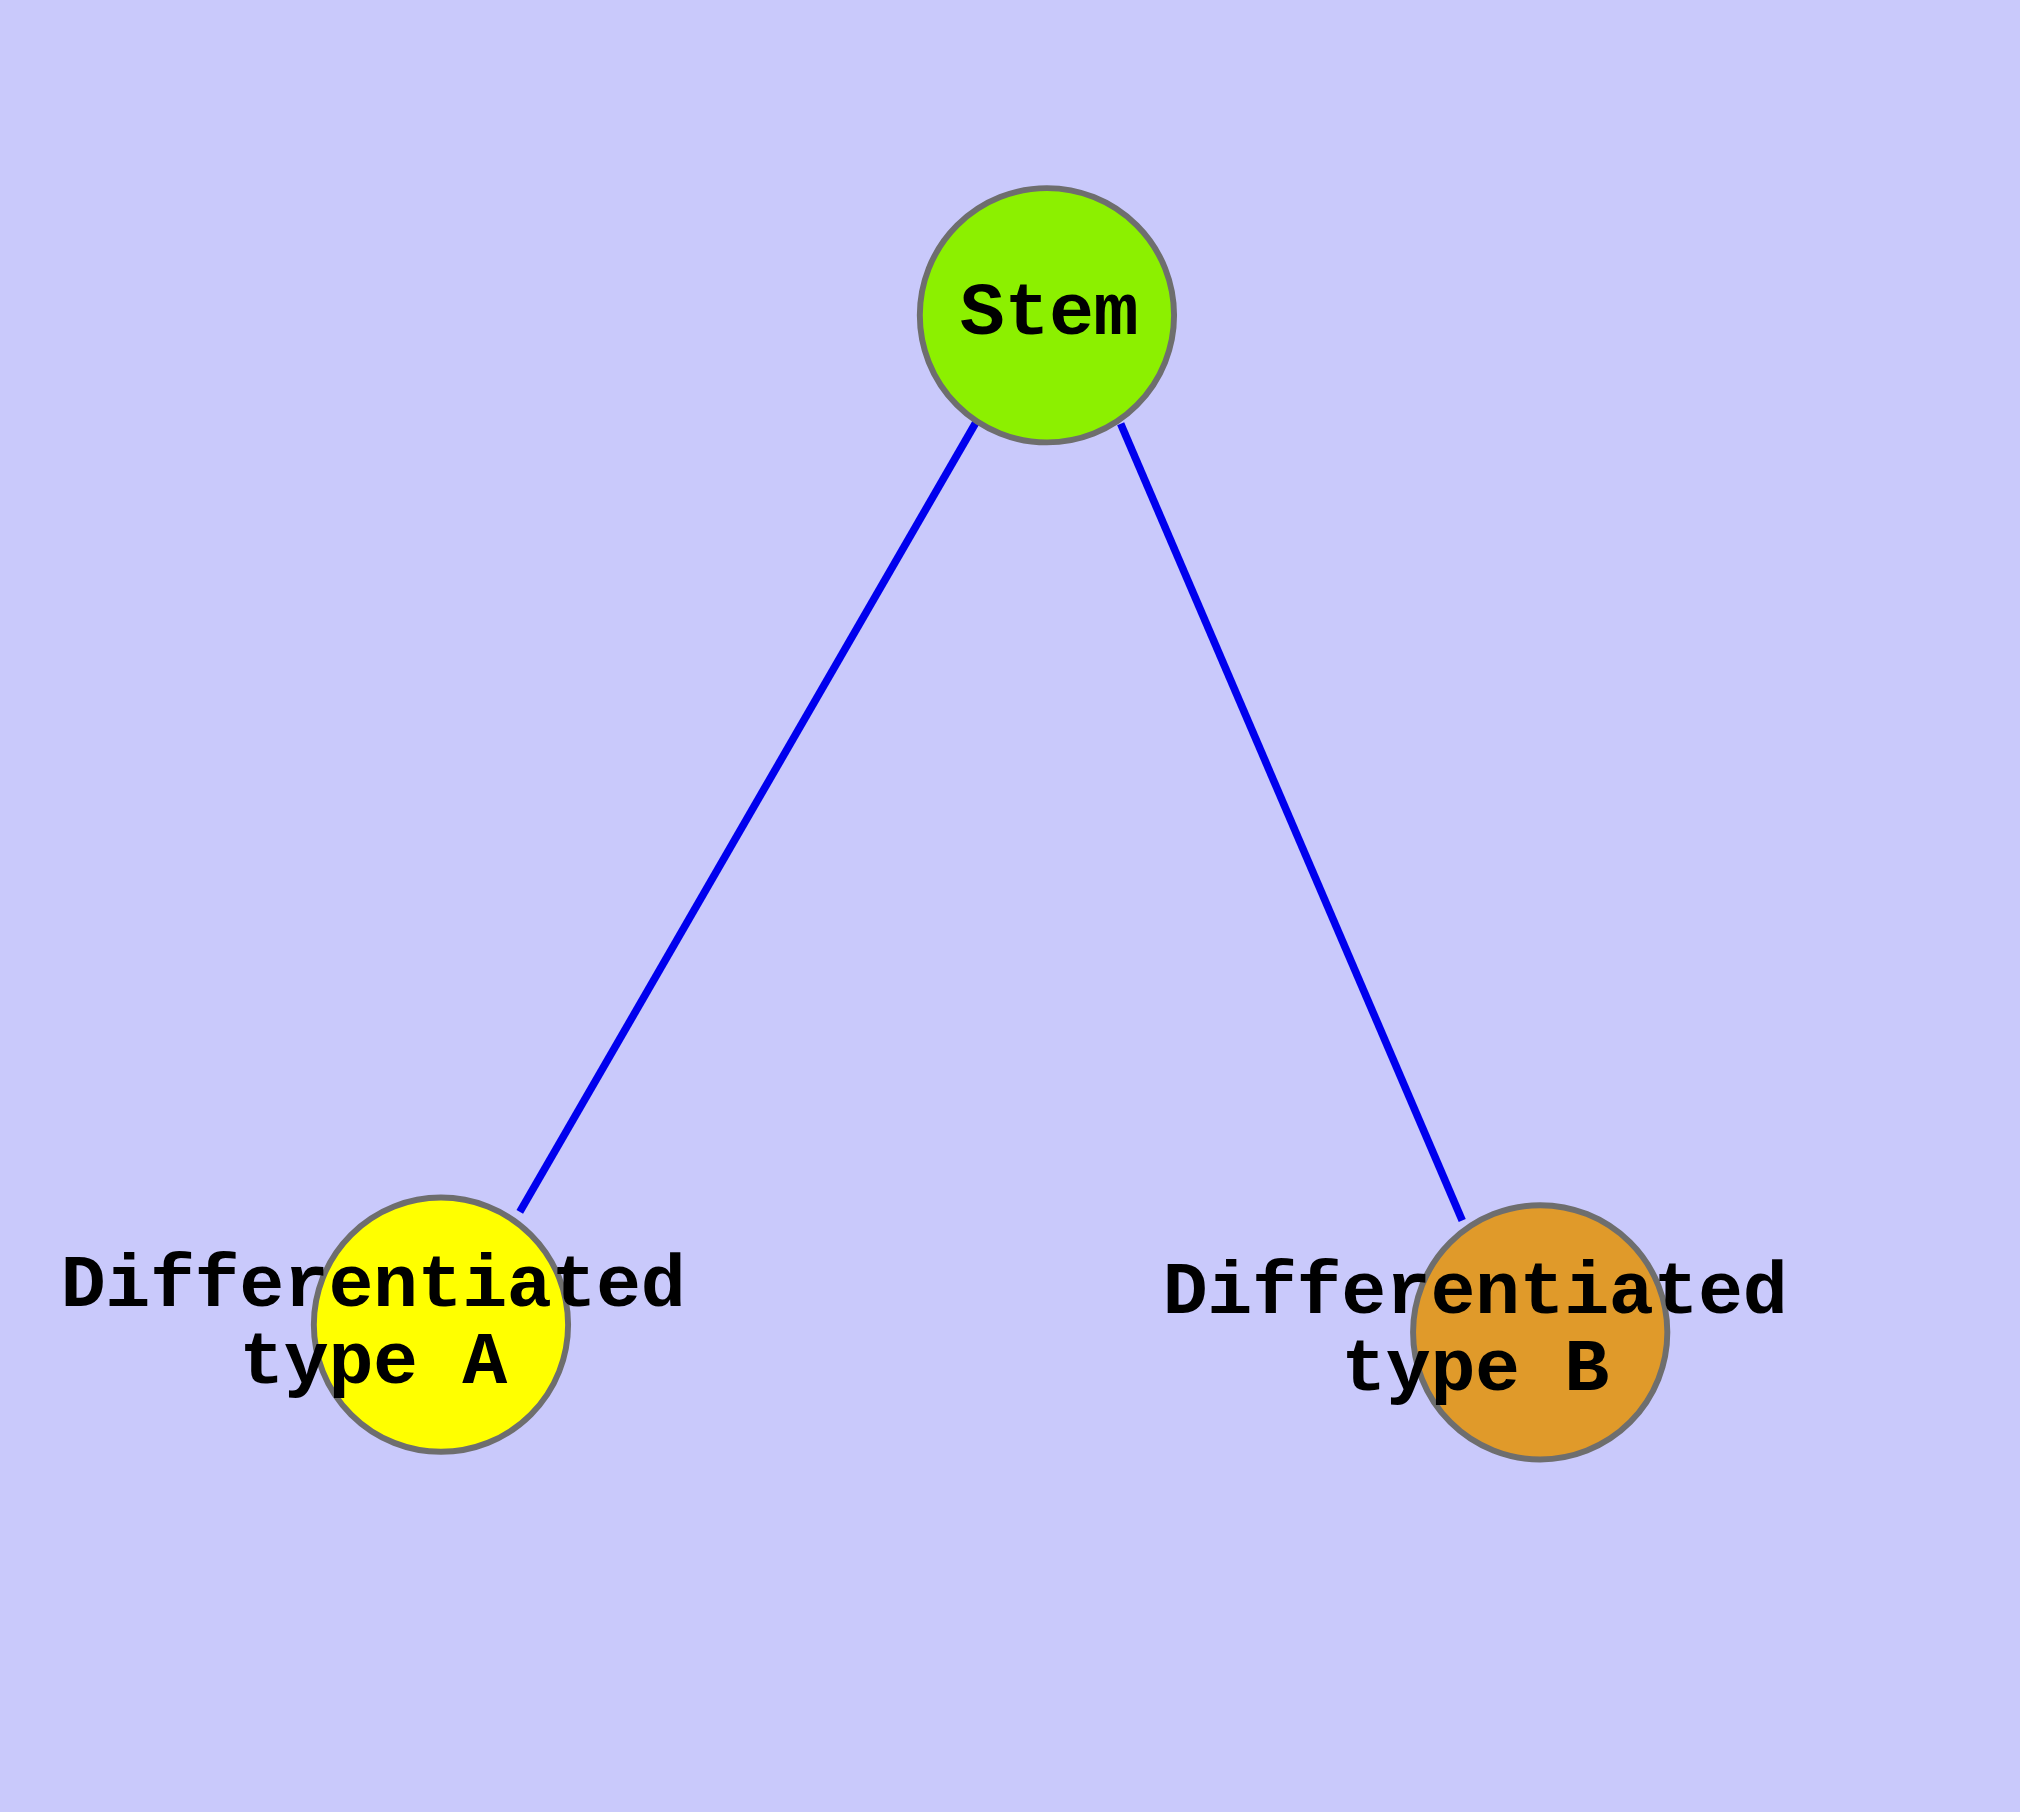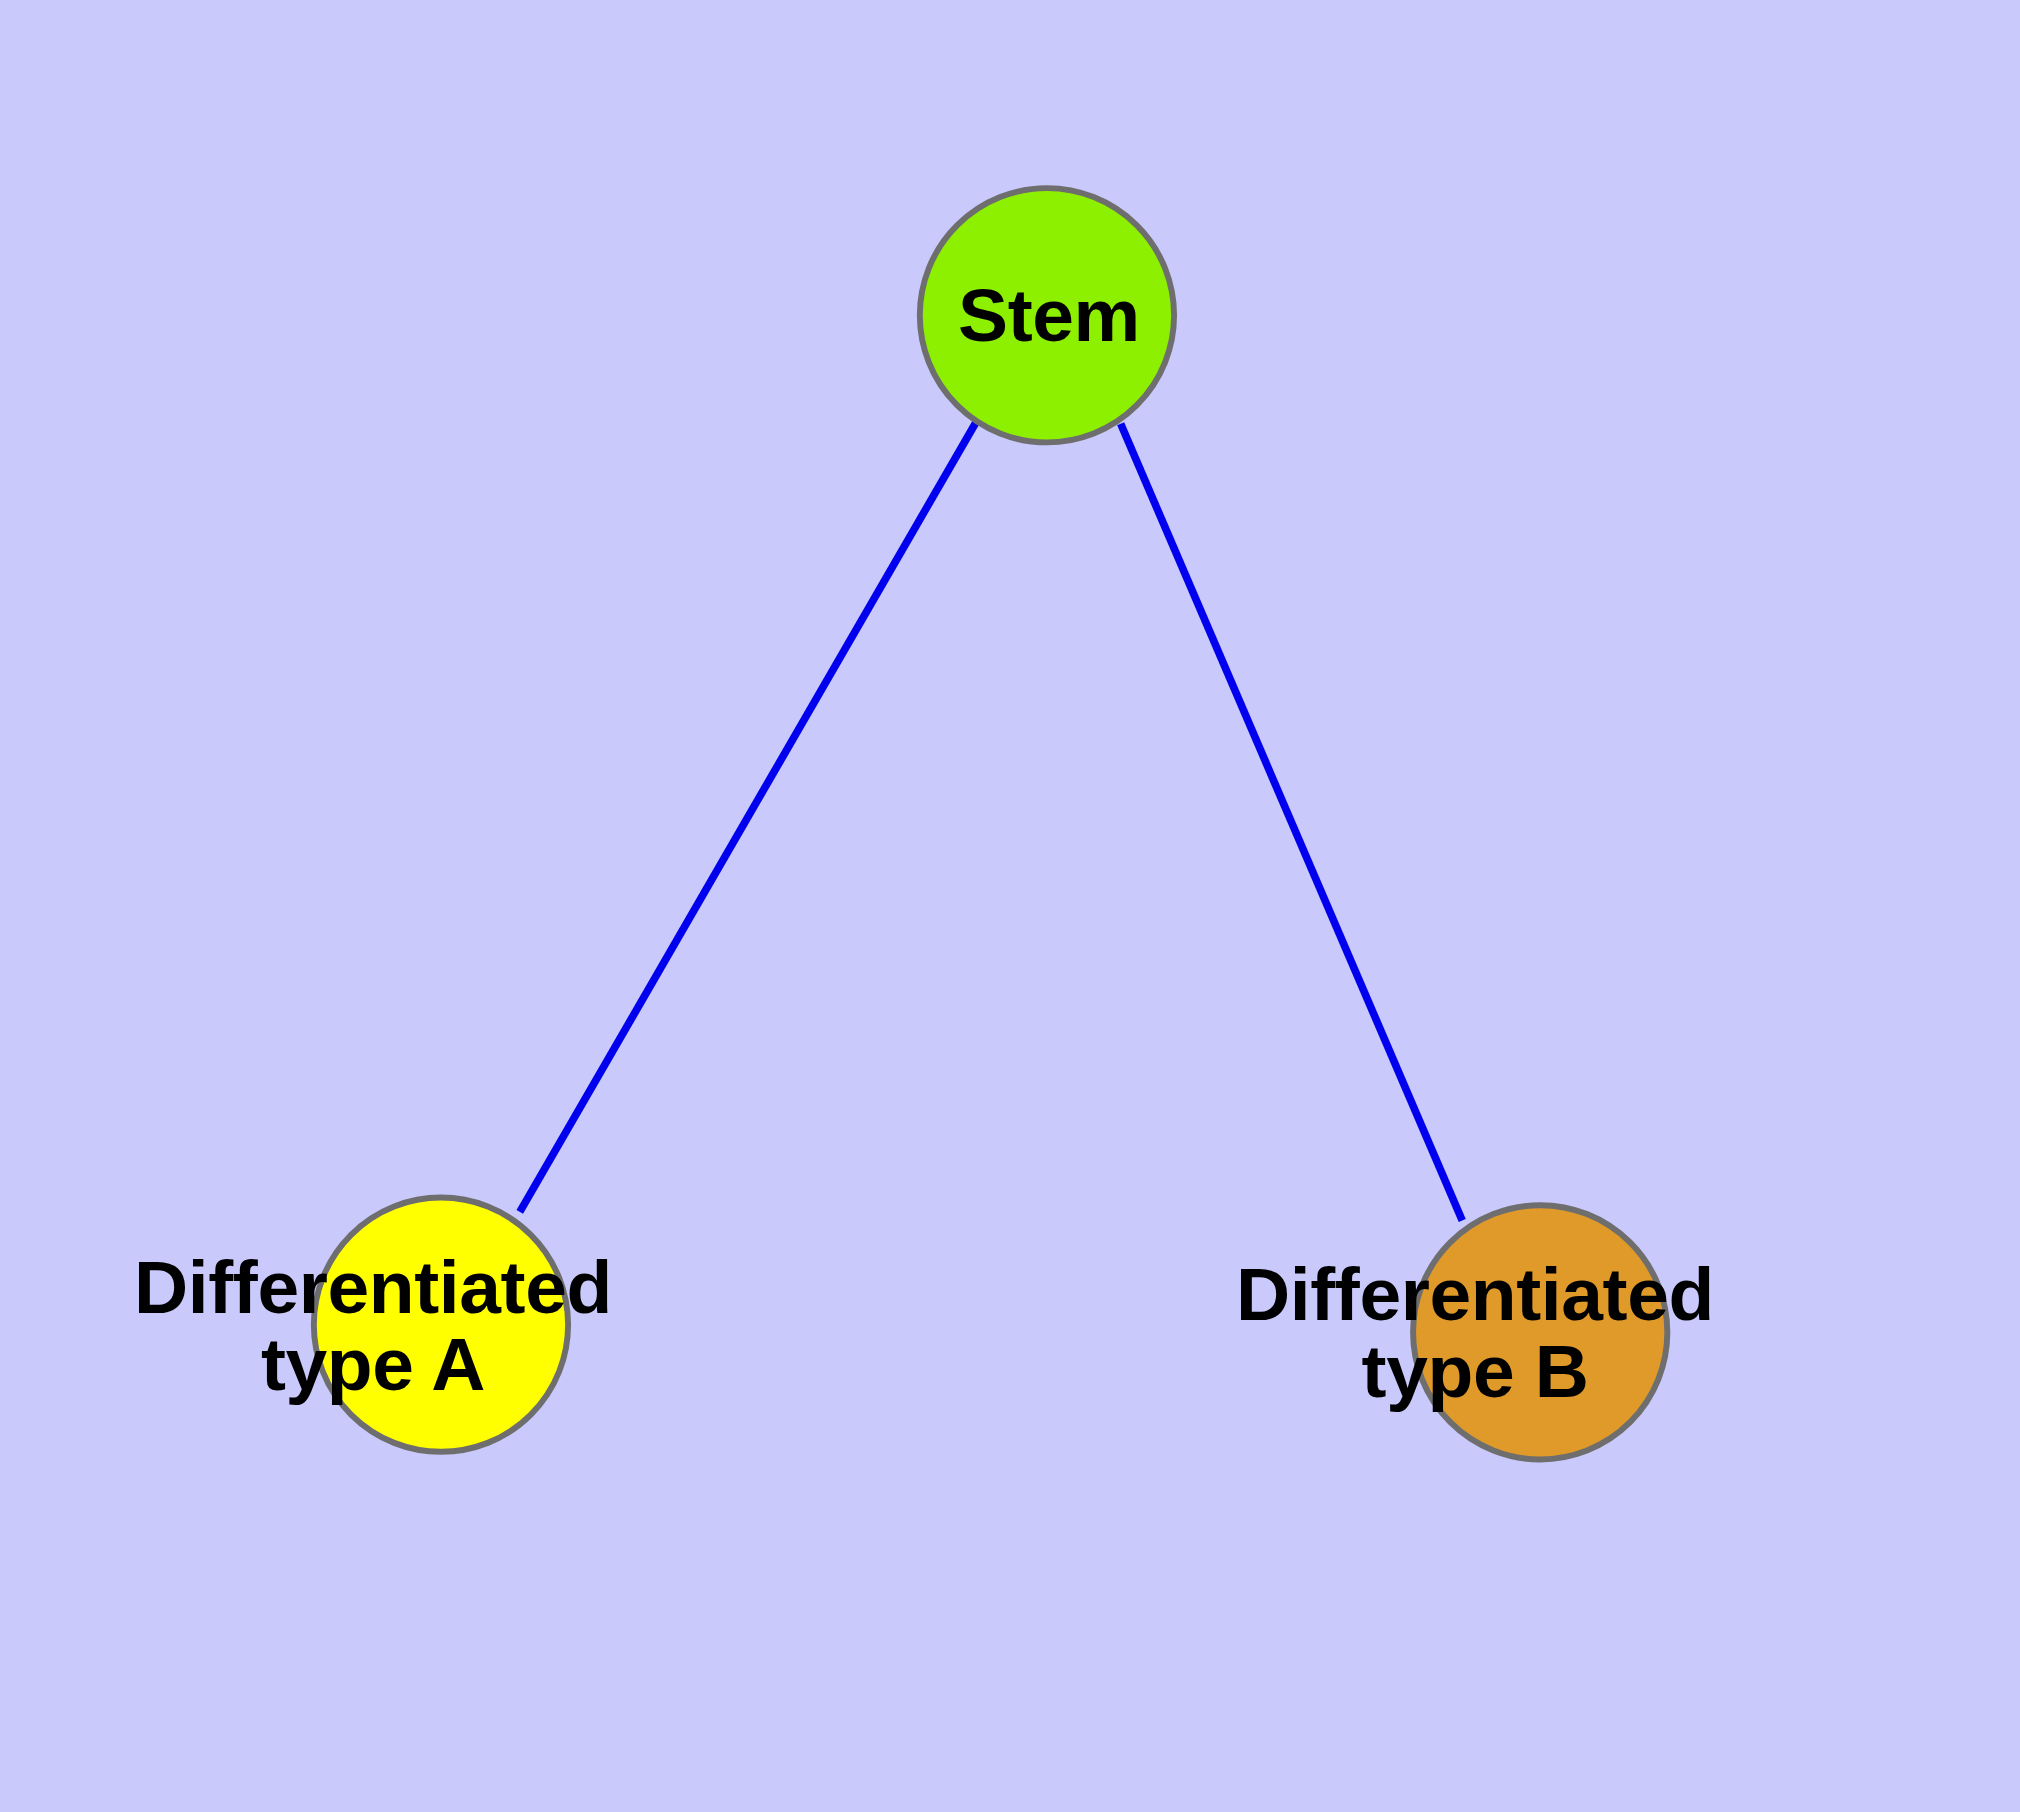--- a/index.html
+++ b/index.html
@@ -22,21 +22,21 @@
     position: absolute;
     left: 0;
     top: 0;
     width: 2021px;
     height: 1812px;
     display: block;
   }
   .node-label {
     position: absolute;
     color: #000000;
-    font-family: Liberation Sans, sans-serif;
+    font-family: Liberation Mono, monospace;
     font-weight: bold;
     font-size: 75px;
     line-height: 1.02;
     text-align: center;
     white-space: pre;
     pointer-events: none;
     letter-spacing: -0.4px;
   }
 </style>
 </head>

